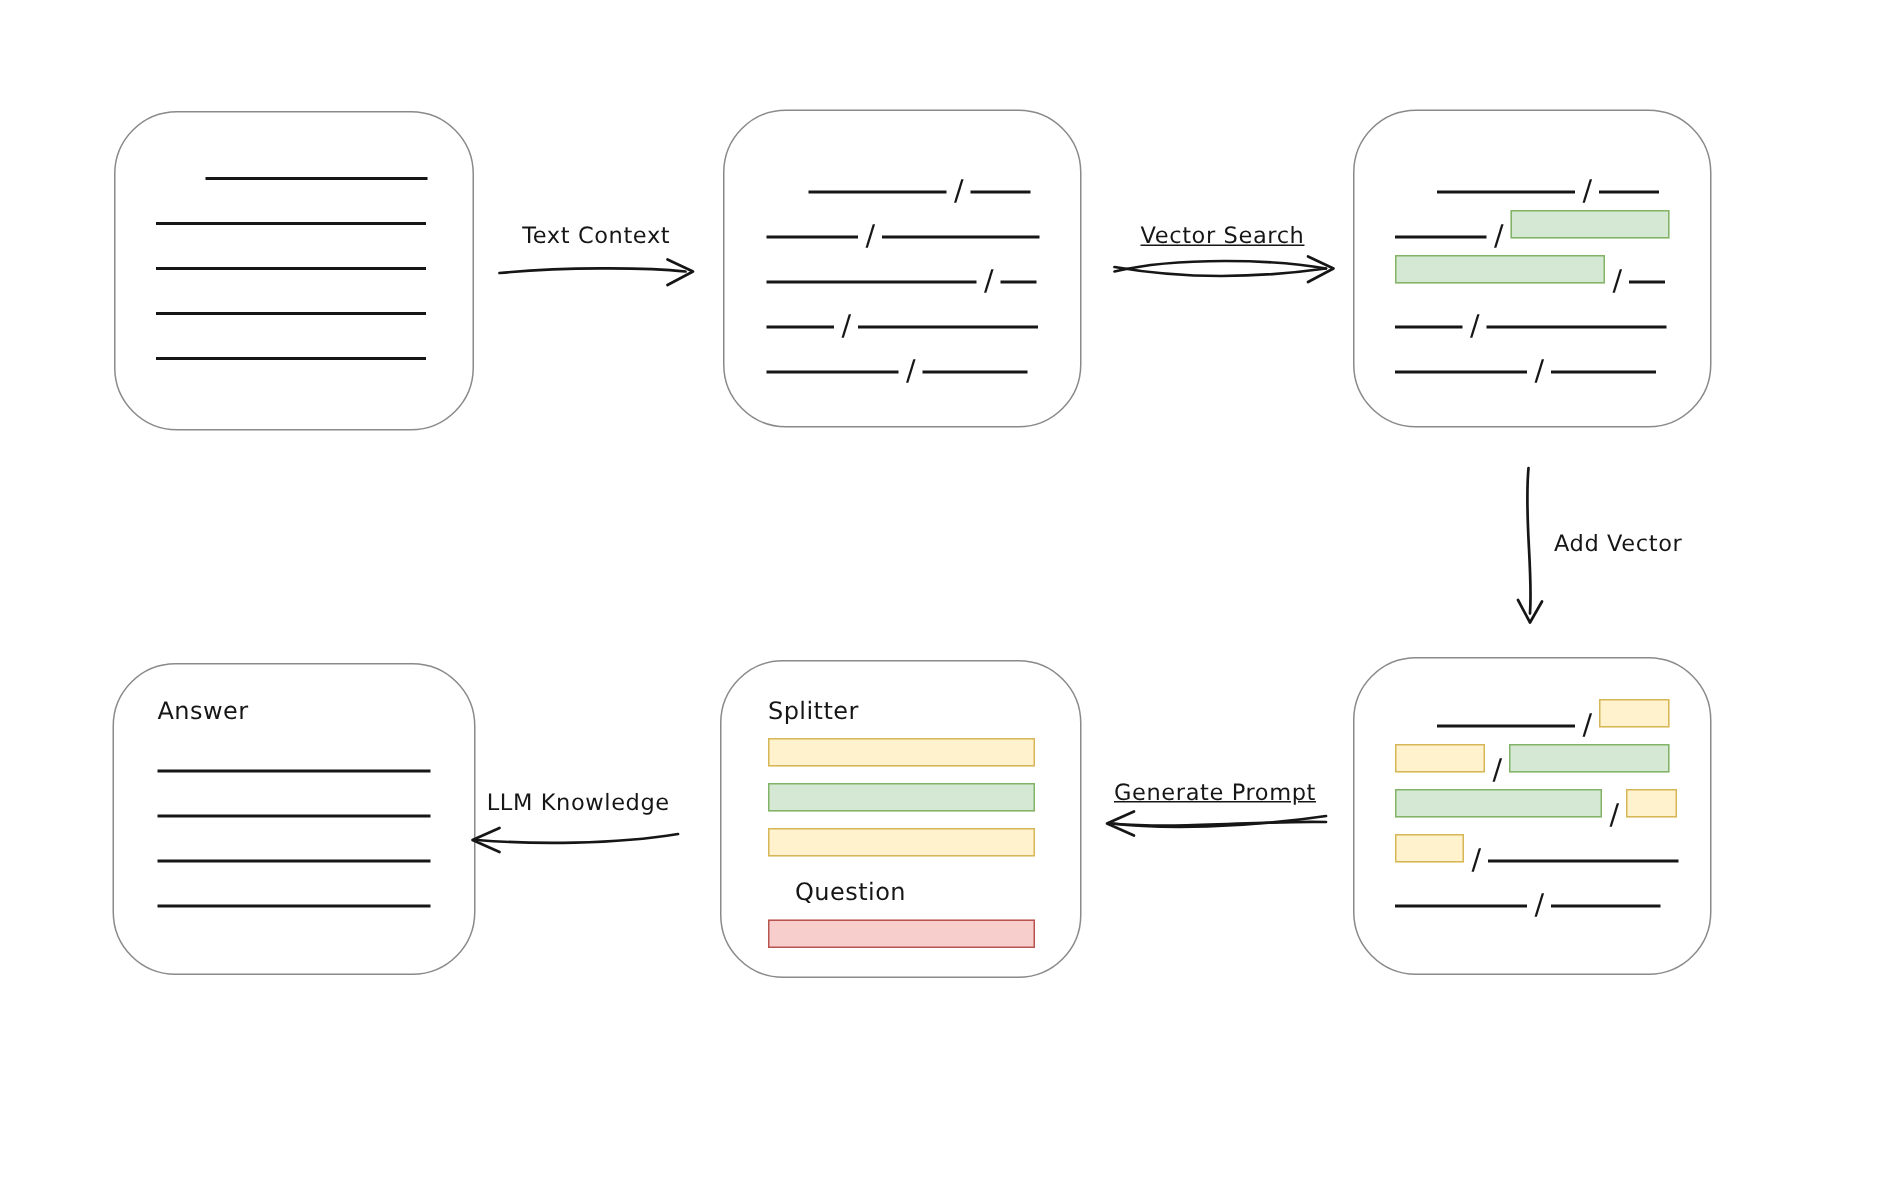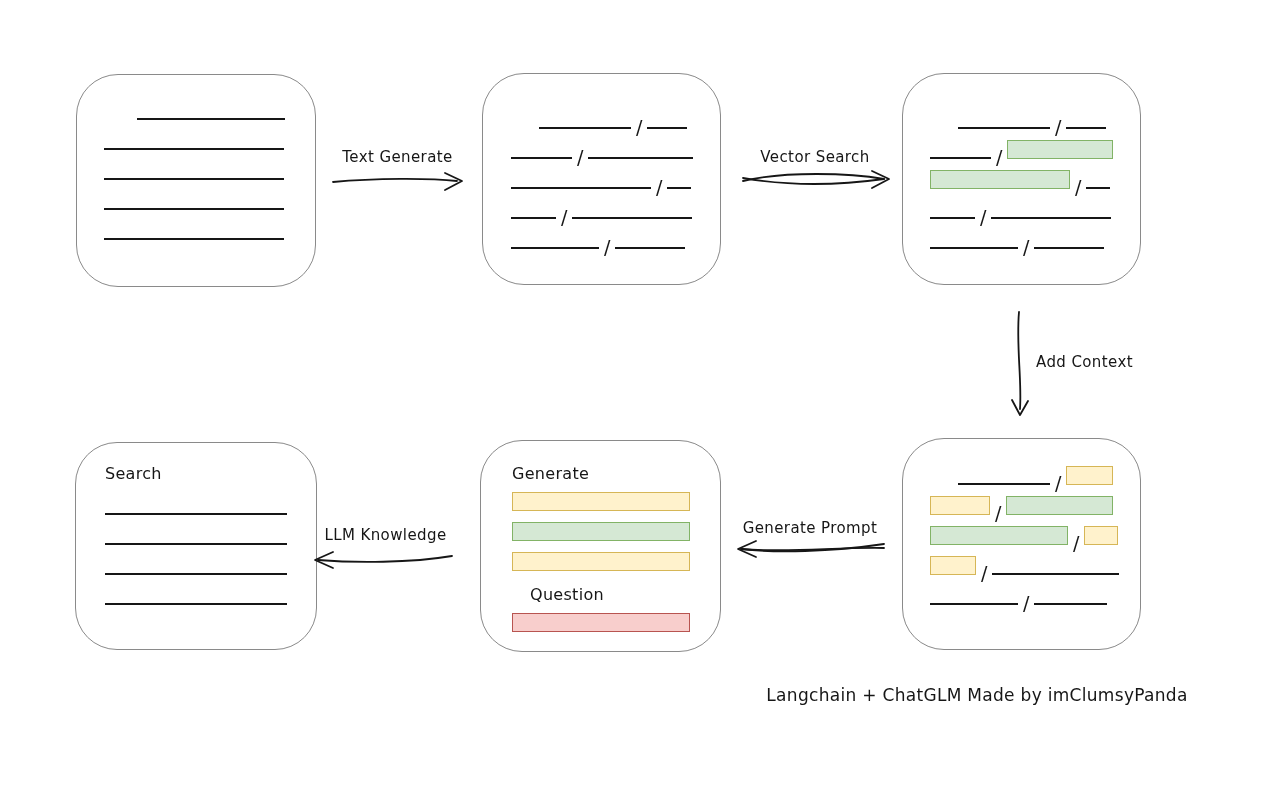--- a/index.html
+++ b/index.html
@@ -139,33 +139,33 @@
         <span class="seg-line" style="width: 127px;"></span>
       </div>
       <div class="seg-row">
         <span class="seg-line" style="width: 88px;"></span>
         <span class="seg-slash">/</span>
         <span class="seg-line" style="width: 73px;"></span>
       </div>
     </div>
 
   <div class="node" style="left:480px;top:440px;width:241px;height:212px;"></div>
-  <div class="inner-lbl" style="left:512px;top:464px;">Generate</div>
+  <div class="inner-lbl" style="left:512px;top:464px;">Splitter</div>
   <div class="bars" style="position:absolute;left:512px;top:492px;">
       <div class="bar yellow" style="width: 178px; height: 19px;"></div>
       <div class="bar green" style="width: 178px; height: 19px;"></div>
       <div class="bar yellow" style="width: 178px; height: 19px;"></div>
     </div>
   <div class="inner-lbl" style="left:530px;top:585px;">Question</div>
   <div class="bars" style="position:absolute;left:512px;top:613px;">
       <div class="bar red" style="width: 178px; height: 19px;"></div>
     </div>
 
   <div class="node" style="left:75px;top:442px;width:242px;height:208px;"></div>
-  <div class="inner-lbl" style="left:105px;top:464px;">Search</div>
+  <div class="inner-lbl" style="left:105px;top:464px;">Answer</div>
   <div class="lines" style="left:105px;top:513px;">
       <div class="doc-line" style="width: 182px;"></div>
       <div class="doc-line" style="width: 182px;"></div>
       <div class="doc-line" style="width: 182px;"></div>
       <div class="doc-line" style="width: 182px;"></div>
     </div>
 
   <svg class="arrows-svg" viewBox="0 0 1262 792">
     <g>
       <path d="M333 182 C375 178 430 178 457 181"></path>
@@ -184,21 +184,20 @@
       <path d="M884 544 C830 552 775 553 741 549"></path>
       <path d="M884 548 C835 547 790 553 741 549"></path>
       <path d="M756 541 L738 549 L756 557"></path>
     </g>
     <g>
       <path d="M452 556 C410 563 355 563 318 560"></path>
       <path d="M333 552 L315 560 L333 568"></path>
     </g>
   </svg>
 
-  <div class="lbl center" style="left:330px;top:148px;width:135px;">Text Generate</div>
-  <div class="lbl center" style="left:740px;top:148px;width:150px;">Vector Search</div>
-  <div class="lbl" style="left:1036px;top:353px;">Add Context</div>
-  <div class="lbl center" style="left:735px;top:519px;width:150px;">Generate Prompt</div>
+  <div class="lbl center" style="left:330px;top:148px;width:135px;">Text Context</div>
+  <div class="lbl center" style="left:740px;top:148px;width:150px;text-decoration:underline;">Vector Search</div>
+  <div class="lbl" style="left:1036px;top:353px;">Add Vector</div>
+  <div class="lbl center" style="left:735px;top:519px;width:150px;text-decoration:underline;">Generate Prompt</div>
   <div class="lbl center" style="left:318px;top:526px;width:135px;">LLM Knowledge</div>
 
-  <div class="caption" style="left:762px;top:685px;width:430px;">Langchain + ChatGLM Made by imClumsyPanda</div>
 
 </div>
 
 </body></html>

